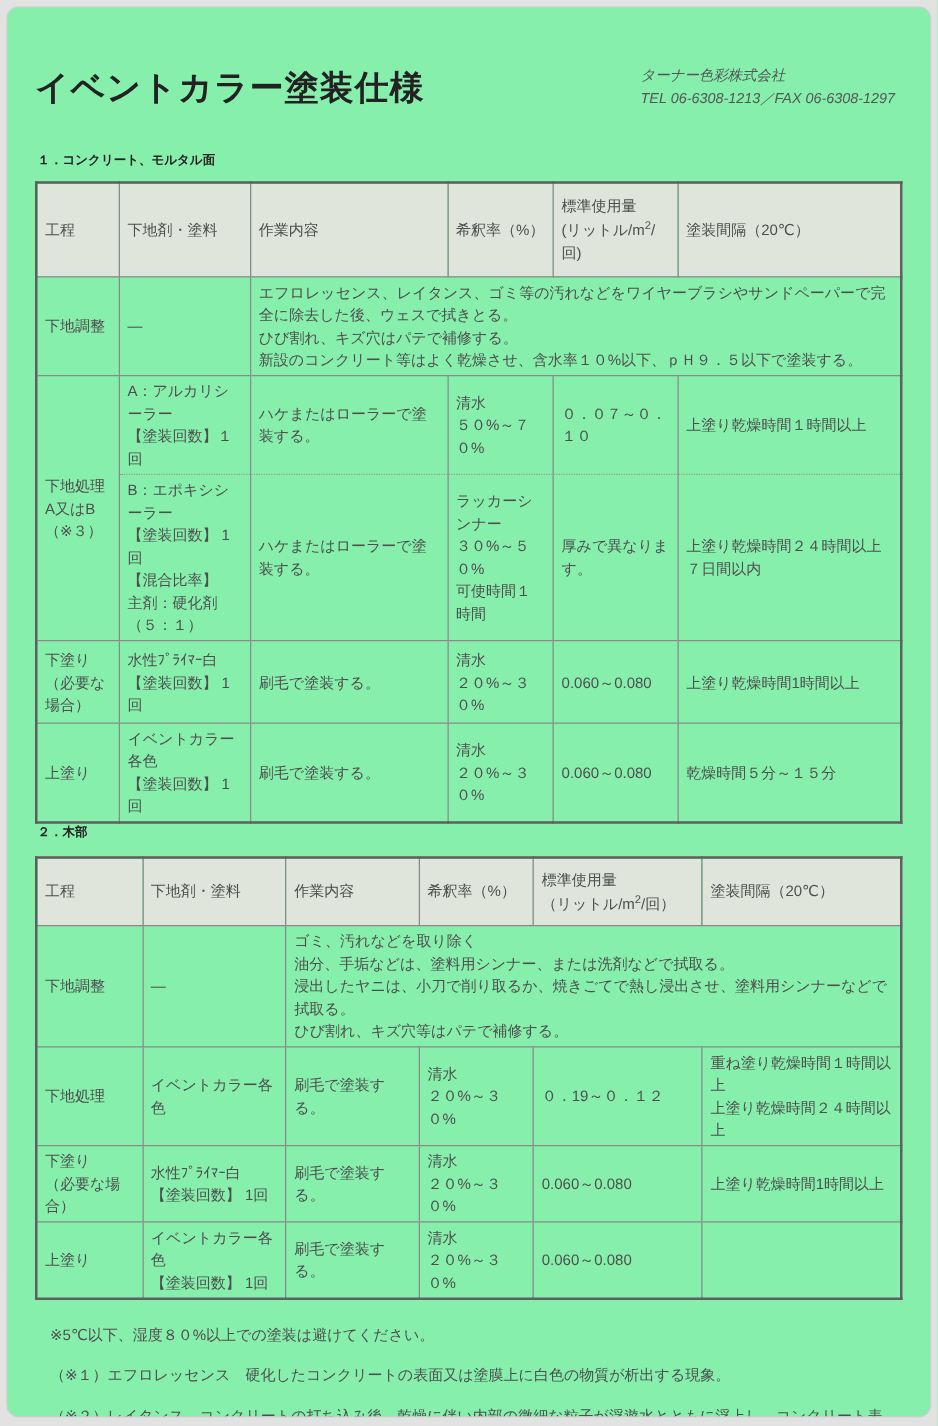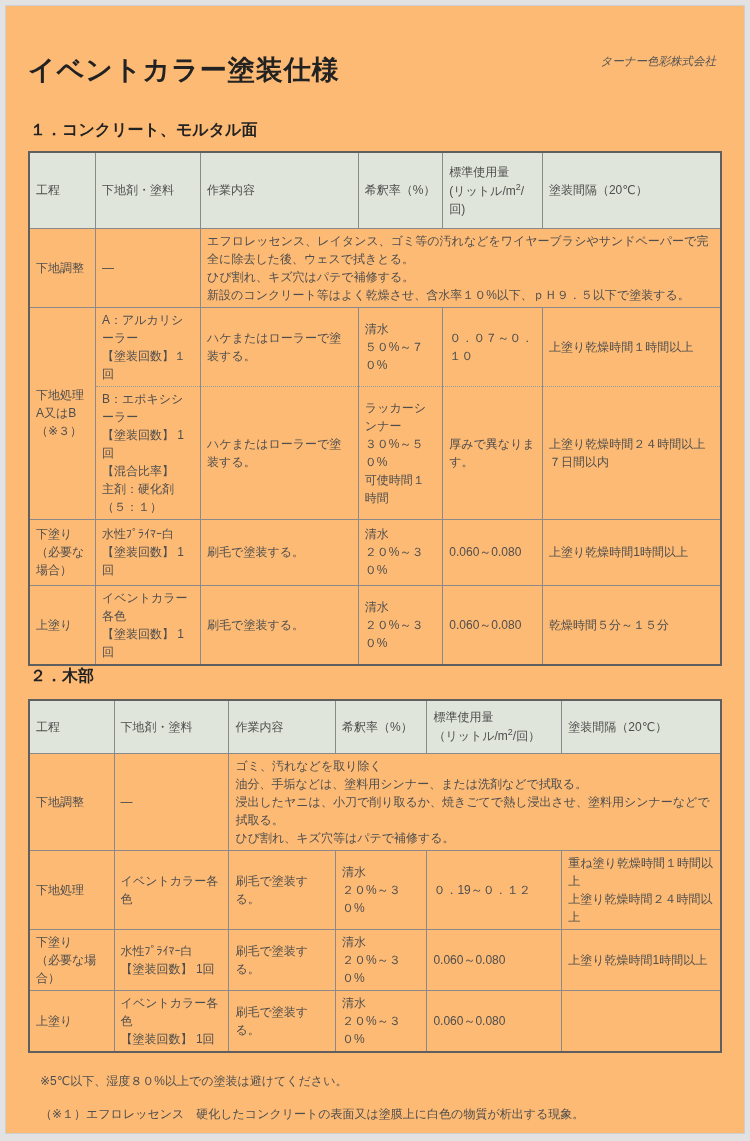--- a/index.html
+++ b/index.html
@@ -4,31 +4,31 @@
 <style>
   html,body { margin:0; padding:0; }
   body {
     width:750px; height:1141px;
     background:#e2e2e2;
     font-family:"Liberation Sans","DejaVu Sans",sans-serif;
     position:relative;
   }
   .card {
     position:absolute; top:5px; left:5px; right:5px; bottom:7px;
-    background:#fdba74;
+    background:#86efac;
     border:1px solid #cfcfcf;
-    border-radius:0;
+    border-radius:10px;
     padding:46px 22px 24px 22px;
     box-sizing:border-box;
     overflow:hidden;
   }
   .doc-header { display:flex; justify-content:space-between; align-items:flex-start; margin-bottom:32px; }
   .doc-title { font-size:27px; font-weight:bold; color:#222; margin:0; letter-spacing:1px; }
   .company { font-size:11.5px; color:#555; line-height:1.55; padding-top:1px; padding-right:6px;font-style:italic; }
-  .sec-heading { font-size:16px; font-weight:bold; color:#222; margin:0 0 10px 2px; }
+  .sec-heading { font-size:10px; font-weight:bold; color:#222; margin:0 0 10px 2px; }
   .sec-heading.second { margin-bottom:12px; }
 
   table.spec {
     width:100%;
     border-collapse:collapse;
     table-layout:fixed;
     font-size:12px;
     color:#4e4e4e;
     border:2px solid #5f5f5f;
   }
@@ -63,20 +63,21 @@
 </style>
 </head>
 <body>
 
 <div class="card">
 
   <div class="doc-header">
     <h1 class="doc-title">イベントカラー塗装仕様</h1>
     <div class="company">
       <div>ターナー色彩株式会社</div>
+      <div>TEL 06-6308-1213／FAX 06-6308-1297</div>
     </div>
   </div>
 
   <h2 class="sec-heading">１．コンクリート、モルタル面</h2>
 
   <table class="spec">
     <colgroup>
       <col style="width:9.6%">
         <col style="width:15.2%">
         <col style="width:22.8%">

